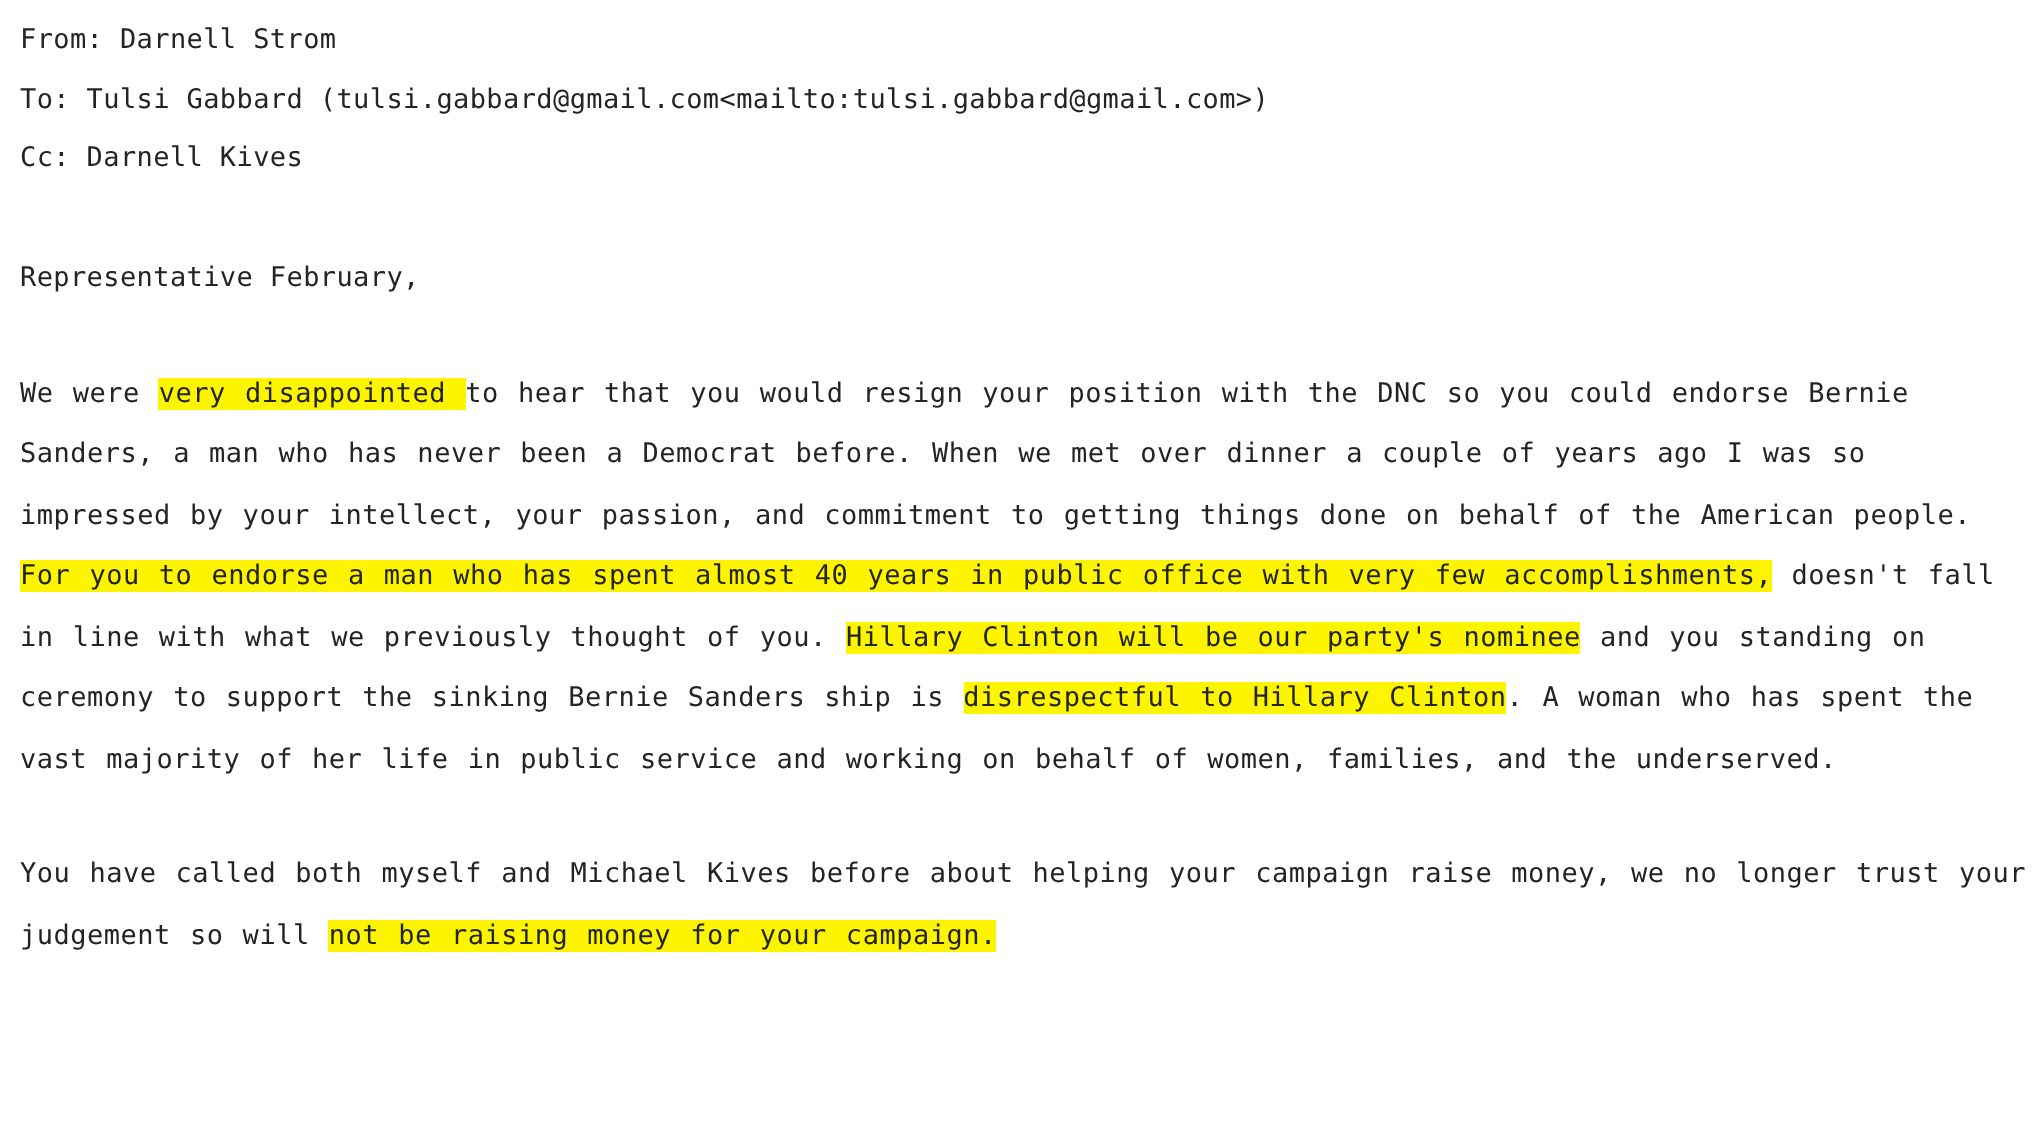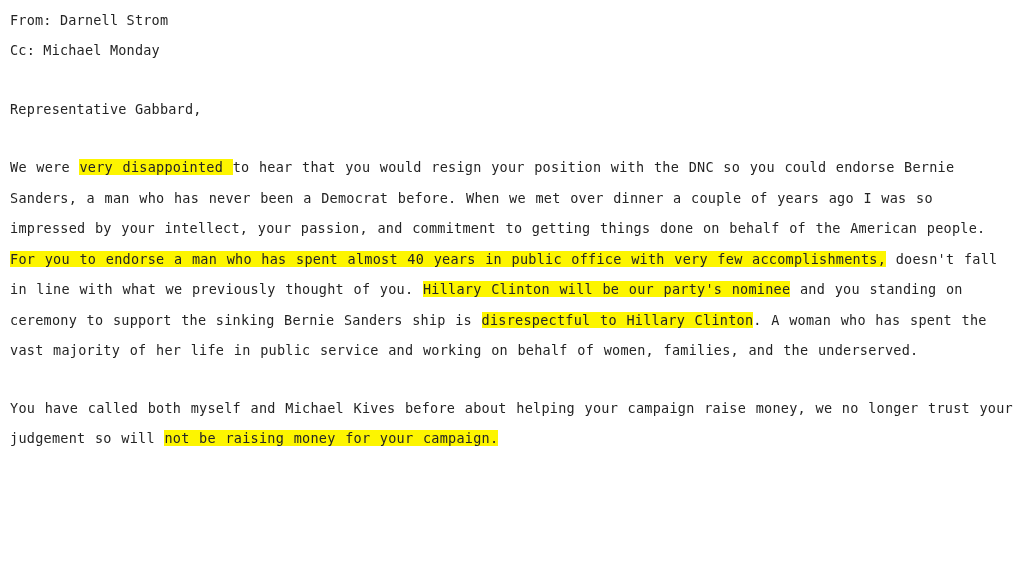--- a/index.html
+++ b/index.html
@@ -56,26 +56,27 @@
     -webkit-box-decoration-break: clone;
   }
 </style>
 </head>
 <body>
 
 <div class="page">
 
   <div class="header-block">
     <div class="hdr-line">From: Darnell Strom</div>
-    <div class="hdr-line">Cc: Michael Monday</div>
+    <div class="hdr-line">To: Tulsi Gabbard (tulsi.gabbard@gmail.com&lt;mailto:tulsi.gabbard@gmail.com&gt;)</div>
+    <div class="hdr-line">Cc: Darnell Kives</div>
   </div>
 
   <div class="spacer-1"></div>
 
-  <div class="salutation">Representative Gabbard,</div>
+  <div class="salutation">Representative February,</div>
 
   <div class="spacer-2"></div>
 
   <div class="body-para"><span>We were </span><mark class="hl">very disappointed </mark><span>to hear that you would resign your position with the DNC so you could endorse Bernie Sanders, a man who has never been a Democrat before. When we met over dinner a couple of years ago I was so impressed by your intellect, your passion, and commitment to getting things done on behalf of the American people. </span><mark class="hl">For you to endorse a man who has spent almost 40 years in public office with very few accomplishments,</mark><span> doesn't fall in line with what we previously thought of you. </span><mark class="hl">Hillary Clinton will be our party's nominee</mark><span> and you standing on ceremony to support the sinking Bernie Sanders ship is </span><mark class="hl">disrespectful to Hillary Clinton</mark><span>. A woman who has spent the vast majority of her life in public service and working on behalf of women, families, and the underserved.</span></div>
 
   <div class="spacer-3"></div>
 
   <div class="body-para"><span>You have called both myself and Michael Kives before about helping your campaign raise money, we no longer trust your judgement so will </span><mark class="hl">not be raising money for your campaign.</mark><span></span></div>
 
 </div>

